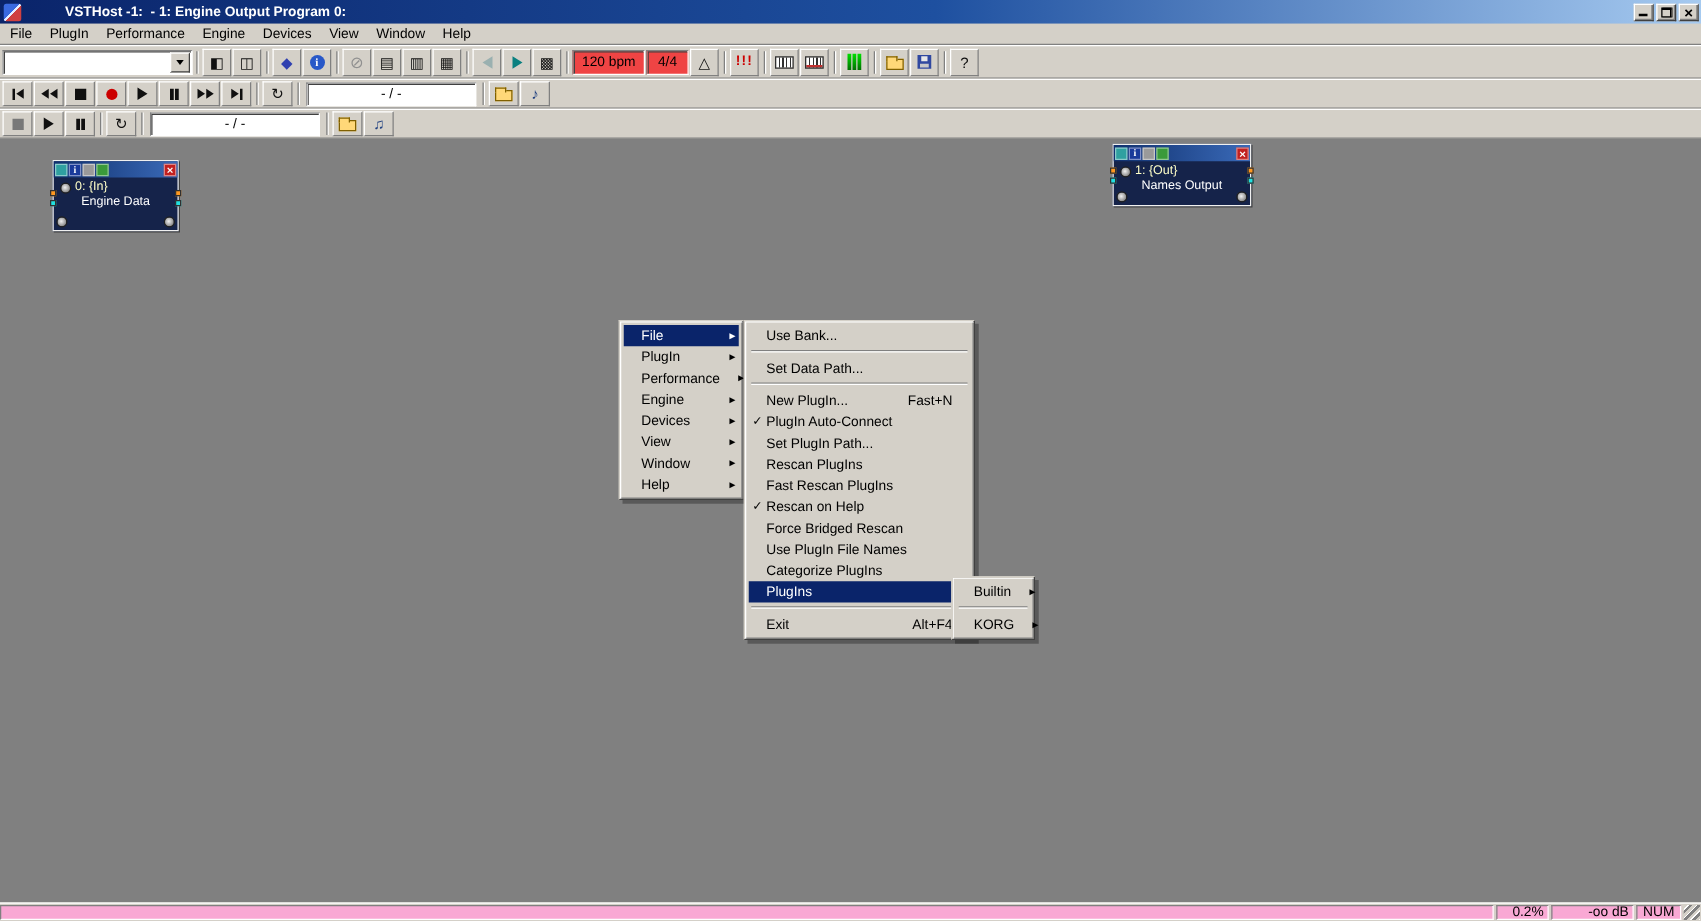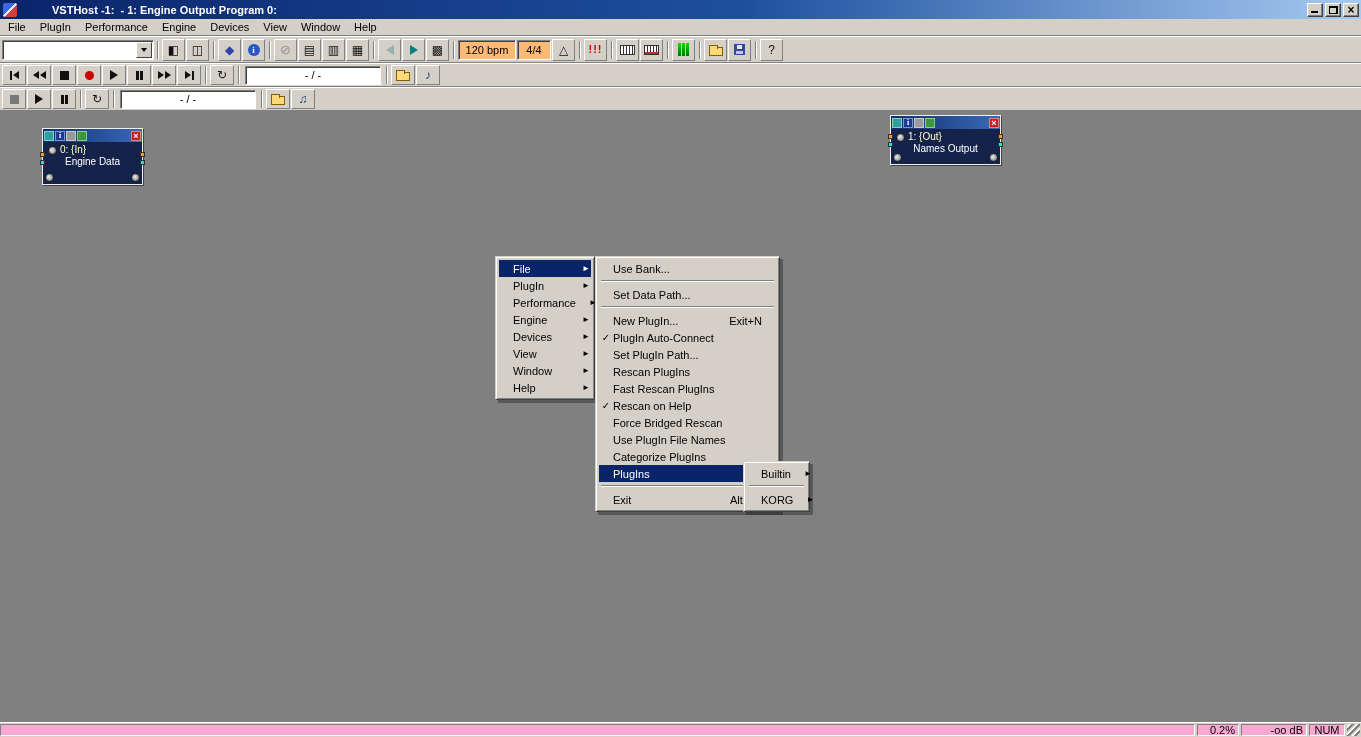--- a/index.html
+++ b/index.html
@@ -28,21 +28,21 @@
   .tb-main{height:27px;flex:0 0 27px;}
   .tb-mid{height:24px;flex:0 0 24px;}
   .tb-wav{height:24px;flex:0 0 24px;}
   .tbtn{height:22px;min-width:23px;padding:0 3px;background:#d4d0c8;border:1px solid;border-color:#ffffff #808080 #808080 #ffffff;display:inline-flex;align-items:center;justify-content:center;margin-right:1px;}
   .tb-mid .tbtn,.tb-wav .tbtn{height:20px;min-width:24px;}
   .tsep{width:2px;height:18px;border-left:1px solid #808080;border-right:1px solid #ffffff;margin:0 3px;flex:0 0 auto;}
   .combo{width:152px;height:20px;background:#fff;border:1px solid;border-color:#808080 #ffffff #ffffff #808080;box-shadow:inset 1px 1px 0 #404040;display:flex;align-items:center;}
   .combo-text{flex:1;padding:0 3px;}
   .combo-btn{width:16px;height:16px;margin:1px;background:#d4d0c8;border:1px solid;border-color:#ffffff #404040 #404040 #ffffff;display:flex;align-items:center;justify-content:center;}
   .arr-down{width:0;height:0;border:3px solid transparent;border-top:4px solid #000;margin-top:4px;}
-  .field{height:20px;background:#fdba74;border:1px solid;border-color:#808080 #ffffff #ffffff #808080;box-shadow:inset 1px 1px 0 #404040;display:flex;align-items:center;justify-content:center;padding:0 3px;margin-right:1px;}
+  .field{height:20px;background:#ef4444;border:1px solid;border-color:#808080 #ffffff #ffffff #808080;box-shadow:inset 1px 1px 0 #404040;display:flex;align-items:center;justify-content:center;padding:0 3px;margin-right:1px;}
   .f-bpm{width:58px;}
   .f-sig{width:34px;}
   .pos-display{width:136px;height:19px;background:#fff;border:1px solid;border-color:#808080 #ffffff #ffffff #808080;box-shadow:inset 1px 1px 0 #404040;display:flex;align-items:center;justify-content:center;margin:0 2px;}
 
   
   .sh{display:inline-flex;align-items:center;gap:1px;}
   .t-l{width:0;height:0;border-style:solid;border-width:5px 8px 5px 0;border-color:transparent #101010 transparent transparent;}
   .t-r{width:0;height:0;border-style:solid;border-width:5px 0 5px 8px;border-color:transparent transparent transparent #101010;}
   .t-l.sm{border-width:4px 6px 4px 0;}
   .t-r.sm{border-width:4px 0 4px 6px;}
@@ -102,21 +102,21 @@
   .menu{position:absolute;background:#d4d0c8;border:1px solid;border-color:#d4d0c8 #404040 #404040 #d4d0c8;box-shadow:inset 1px 1px 0 #ffffff,inset -1px -1px 0 #808080,3px 3px 0 rgba(0,0,0,0.30);padding:3px;}
   .menu-item{height:17px;display:flex;align-items:center;white-space:nowrap;}
   .menu-item.hl{background:#0a246a;color:#fff;}
   .mi-check{width:14px;flex:0 0 14px;text-align:center;font-size:10px;}
   .mi-label{flex:1;padding-right:8px;}
   .mi-accel{padding-right:4px;}
   .mi-arrow{width:10px;flex:0 0 10px;text-align:right;font-size:8px;padding-right:1px;}
   .menu-sep{border-top:1px solid #808080;border-bottom:1px solid #ffffff;margin:3px 2px 4px;}
   #context-menu{left:495px;top:256px;width:100px;z-index:10;}
   #file-menu{left:595px;top:256px;width:185px;z-index:11;}
-  #plugins-menu{left:743px;top:461px;width:67px;z-index:12;}
+  #plugins-menu{left:761px;top:461px;width:67px;z-index:12;}
 
   
   .statusbar{height:15px;flex:0 0 15px;display:flex;align-items:stretch;gap:2px;padding:1px 1px 1px 0;border-top:1px solid #ffffff;background:#d4d0c8;}
   .sb-panel{border:1px solid;border-color:#808080 #ffffff #ffffff #808080;display:flex;align-items:center;padding:0 3px;background:#f9a8d4;}
   .sb-main{flex:1;}
   .sb-cpu{width:42px;justify-content:flex-end;}
   .sb-level{width:66px;justify-content:flex-end;}
   .sb-num{width:36px;justify-content:center;}
   .sb-grip{width:13px;background:repeating-linear-gradient(135deg,#d4d0c8 0 2px,#ffffff 2px 3px,#808080 3px 5px);}
 </style>
@@ -420,21 +420,21 @@
       <div class="menu-item">
         <span class="mi-check"></span>
         <span class="mi-label">Set Data Path...</span>
         <span class="mi-accel"></span>
         <span class="mi-arrow"></span>
       </div>
       <div class="menu-sep"></div>
       <div class="menu-item">
         <span class="mi-check"></span>
         <span class="mi-label">New PlugIn...</span>
-        <span class="mi-accel">Exit+N</span>
+        <span class="mi-accel">Fast+N</span>
         <span class="mi-arrow"></span>
       </div>
       <div class="menu-item">
         <span class="mi-check">✓</span>
         <span class="mi-label">PlugIn Auto-Connect</span>
         <span class="mi-accel"></span>
         <span class="mi-arrow"></span>
       </div>
       <div class="menu-item">
         <span class="mi-check"></span>

